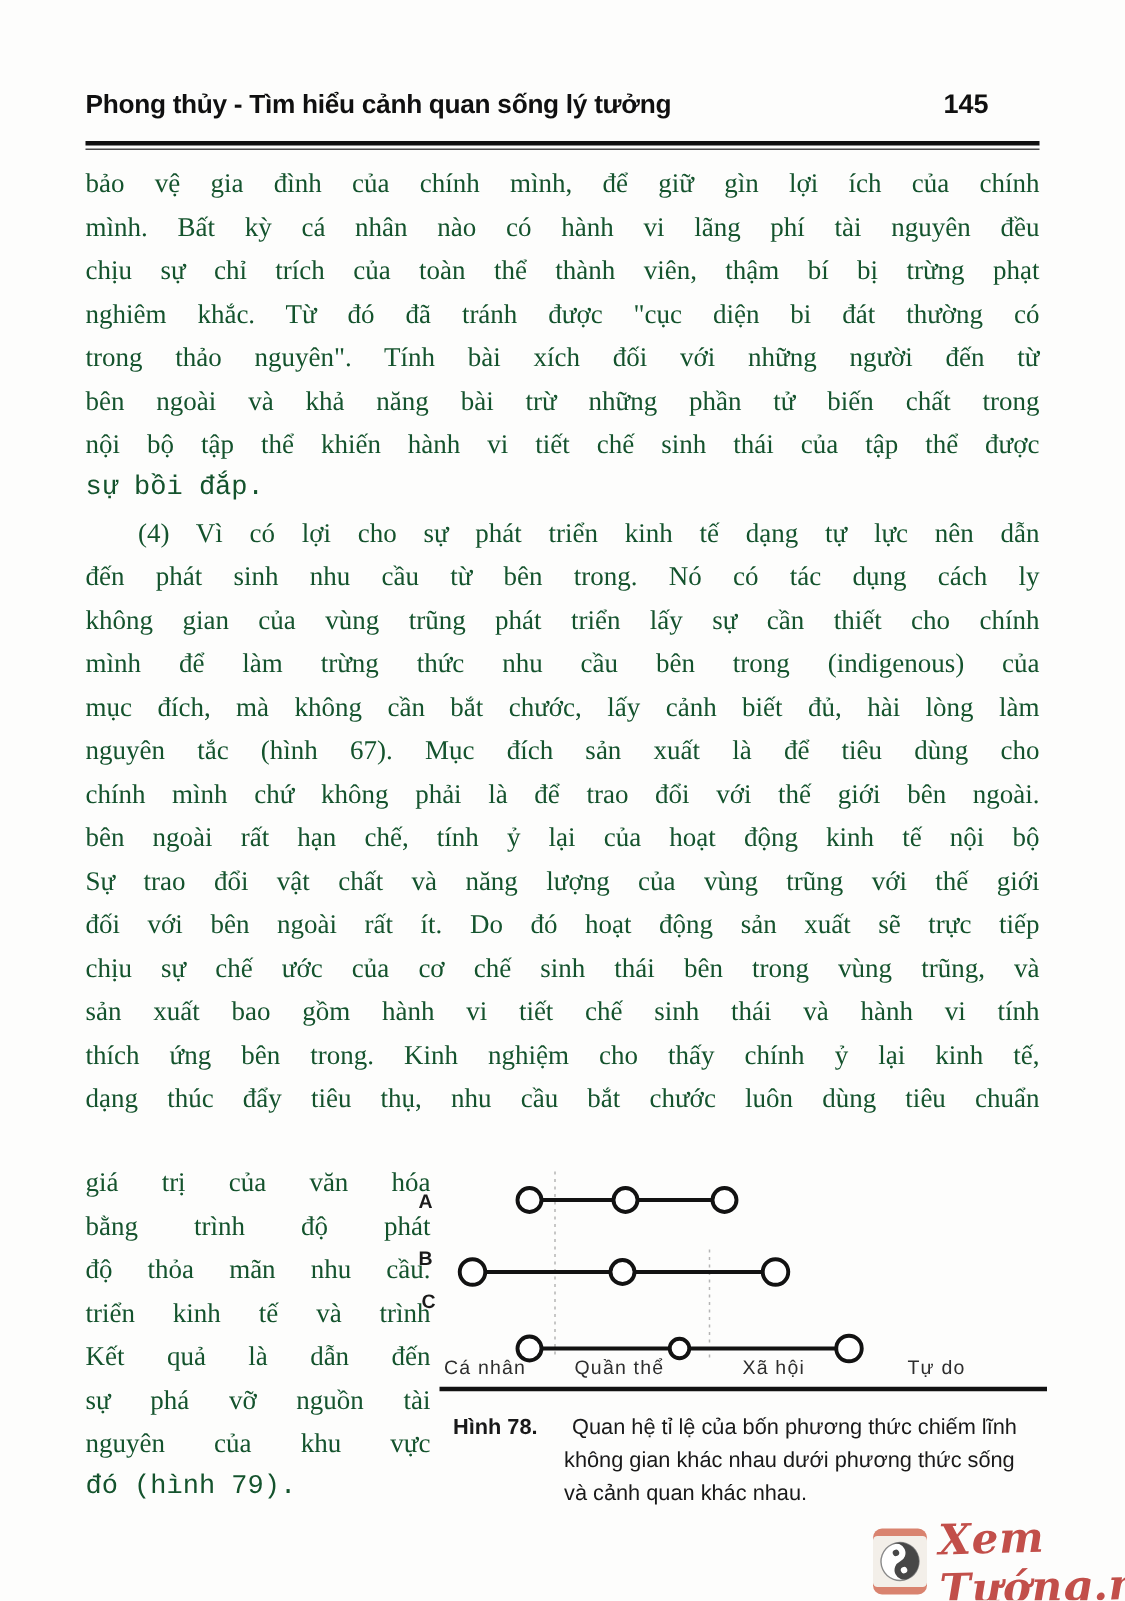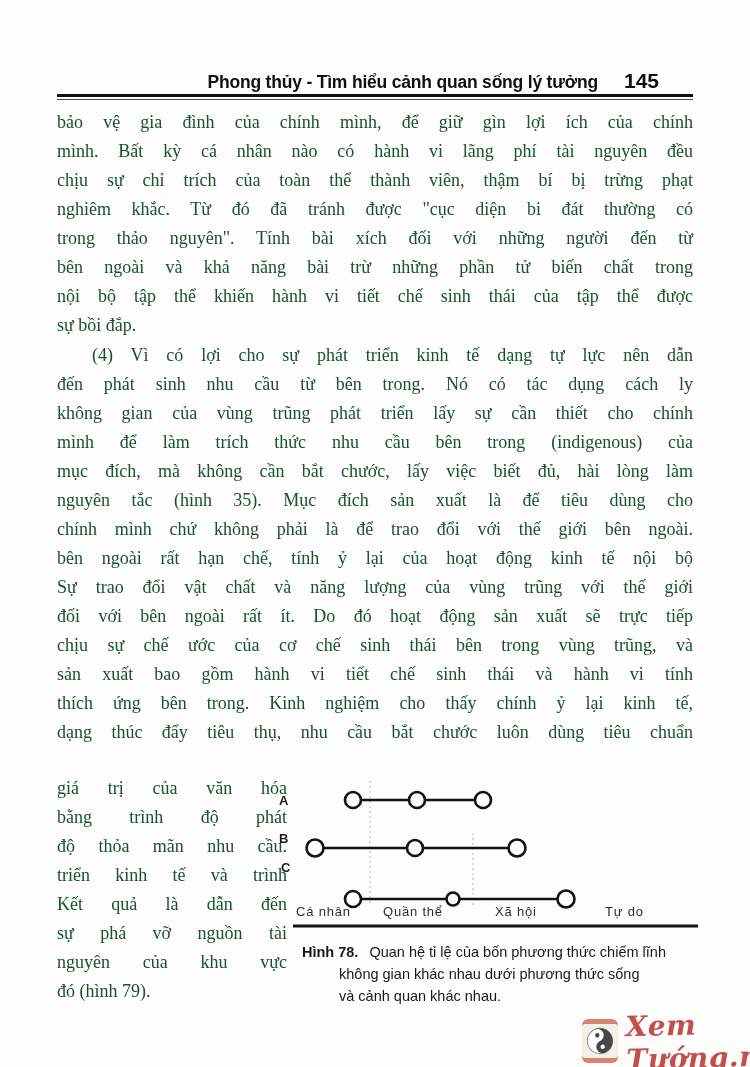--- a/index.html
+++ b/index.html
@@ -1,41 +1,41 @@
 <!DOCTYPE html>
 <html><head>
 <meta charset="utf-8">
 <style>
   html,body{margin:0;padding:0;background:#fdfdfc;}
   .page{position:relative;width:750px;height:1067px;background:#fdfdfc;overflow:hidden;
         font-family:"Liberation Serif","DejaVu Serif",serif;color:#161616;}
-  .header{position:absolute;left:57px;top:69px;width:636px;display:flex;justify-content:flex-end;
-          align-items:baseline;gap:26px;padding-right:34px;box-sizing:border-box;
+  .header{position:absolute;left:57px;top:59px;width:636px;display:flex;justify-content:space-between;
+          align-items:baseline;gap:40px;padding-right:34px;box-sizing:border-box;
           font-family:"Liberation Sans","DejaVu Sans",sans-serif;font-weight:bold;}
   .htitle{font-size:17.5px;letter-spacing:-0.2px;color:#101010;}
-  .hnum{font-size:21px;color:#101010;}
+  .hnum{font-size:18px;color:#101010;}
   .rule{position:absolute;left:57px;width:636px;}
   .rule1{top:94px;height:3px;background:#111;}
   .rule2{top:99px;height:1px;background:#4a4a4a;}
   .para{position:absolute;left:57px;width:636px;}
   .p1{top:108px;}
   .p2{top:341px;}
   .col{top:774px;width:230px;}
   .line{font-size:18px;line-height:29px;text-align:justify;text-align-last:justify;color:#14532d;}
   .p2 .line:first-child{text-indent:35px;}
-  .endleft .line:last-child{text-align-last:left;}
+  .endleft .line:last-child{text-align-last:left;font-family:Liberation Mono, monospace;}
   .figsvg{position:absolute;left:277px;top:777px;}
   .figlabel{font:bold 13px "Liberation Sans","DejaVu Sans",sans-serif;fill:#1a1a1a;}
   .figaxis{font:13px "Liberation Sans","DejaVu Sans",sans-serif;fill:#2e2e2e;letter-spacing:0.8px;}
   .caption{position:absolute;left:302px;top:941px;width:390px;
            font-family:"Liberation Sans","DejaVu Sans",sans-serif;font-size:14.5px;
            line-height:22px;color:#191919;}
   .capline{white-space:nowrap;}
-  .capindent{margin-left:37px;}
-  .caplabel{font-weight:bold;margin-right:11px;}
+  .capindent{margin-left:74px;}
+  .caplabel{font-weight:bold;margin-right:23px;}
   .logo{position:absolute;left:582px;top:1008px;display:flex;align-items:center;gap:8px;}
   .logosq{width:46px;height:44px;border-radius:6px;background:#d9836f;
           display:flex;align-items:center;justify-content:center;}
   .logosq .inner{width:36px;height:34px;border-radius:3px;background:#f3efe9;
           display:flex;align-items:center;justify-content:center;}
   .logotext{font-family:"DejaVu Serif","Liberation Serif",serif;font-style:italic;font-weight:bold;
             font-size:28px;color:#c24f4a;letter-spacing:0.5px;transform:rotate(-1.5deg);}
 </style>
 </head>
 <body>
@@ -57,23 +57,23 @@
       <div class="line">trong thảo nguyên". Tính bài xích đối với những người đến từ</div>
       <div class="line">bên ngoài và khả năng bài trừ những phần tử biến chất trong</div>
       <div class="line">nội bộ tập thể khiến hành vi tiết chế sinh thái của tập thể được</div>
       <div class="line">sự bồi đắp.</div>
     </div>
 
   <div class="para p2">
       <div class="line">(4) Vì có lợi cho sự phát triển kinh tế dạng tự lực nên dẫn</div>
       <div class="line">đến phát sinh nhu cầu từ bên trong. Nó có tác dụng cách ly</div>
       <div class="line">không gian của vùng trũng phát triển lấy sự cần thiết cho chính</div>
-      <div class="line">mình để làm trích thức nhu cầu bên trong (indigenous) của</div>
-      <div class="line">mục đích, mà không cần bắt chước, lấy việc biết đủ, hài lòng làm</div>
-      <div class="line">nguyên tắc (hình 35). Mục đích sản xuất là để tiêu dùng cho</div>
+      <div class="line">mình để làm trừng thức nhu cầu bên trong (indigenous) của</div>
+      <div class="line">mục đích, mà không cần bắt chước, lấy cảnh biết đủ, hài lòng làm</div>
+      <div class="line">nguyên tắc (hình 67). Mục đích sản xuất là để tiêu dùng cho</div>
       <div class="line">chính mình chứ không phải là để trao đổi với thế giới bên ngoài.</div>
       <div class="line">bên ngoài rất hạn chế, tính ỷ lại của hoạt động kinh tế nội bộ</div>
       <div class="line">Sự trao đổi vật chất và năng lượng của vùng trũng với thế giới</div>
       <div class="line">đối với bên ngoài rất ít. Do đó hoạt động sản xuất sẽ trực tiếp</div>
       <div class="line">chịu sự chế ước của cơ chế sinh thái bên trong vùng trũng, và</div>
       <div class="line">sản xuất bao gồm hành vi tiết chế sinh thái và hành vi tính</div>
       <div class="line">thích ứng bên trong. Kinh nghiệm cho thấy chính ỷ lại kinh tế,</div>
       <div class="line">dạng thúc đẩy tiêu thụ, nhu cầu bắt chước luôn dùng tiêu chuẩn</div>
     </div>
 

